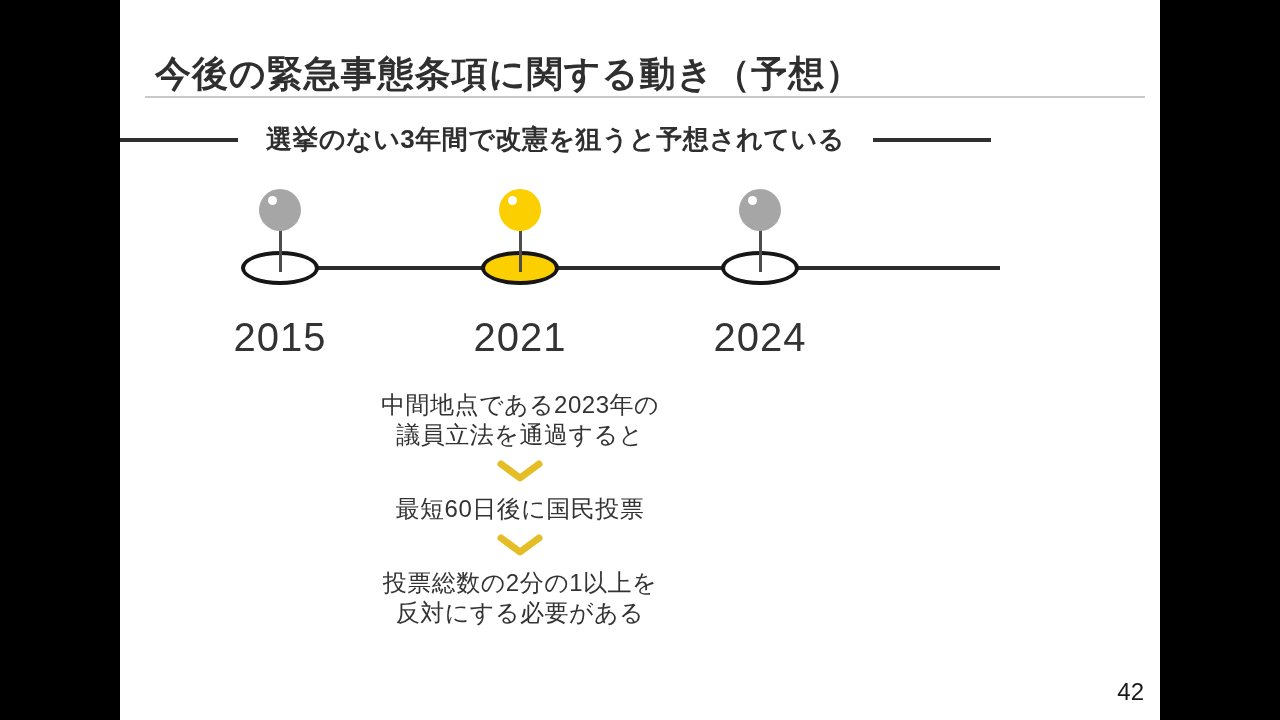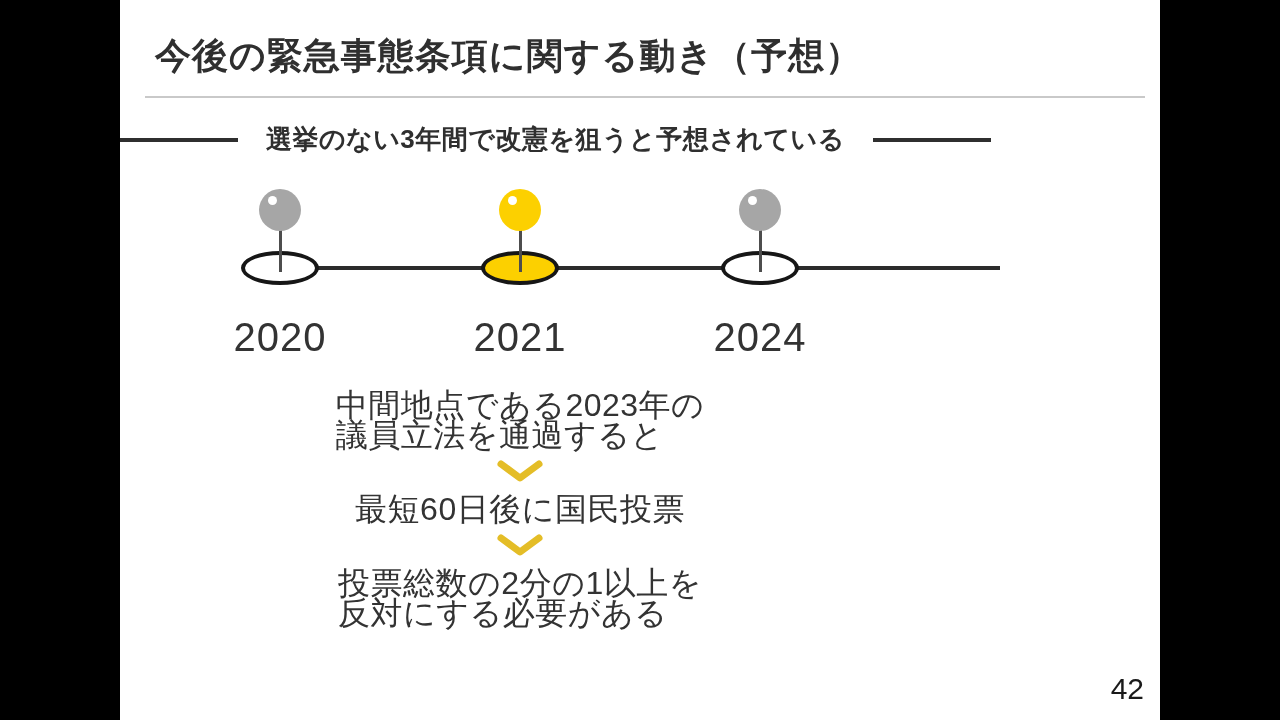--- a/index.html
+++ b/index.html
@@ -18,21 +18,21 @@
   .slide {
     position: absolute;
     left: 120px; top: 0;
     width: 1040px; height: 720px;
     background: #fff;
     color: var(--text, #333);
   }
 
   .title {
     position: absolute;
-    left: 35px; top: 32px;
+    left: 35px; top: 50px;
     font-size: 36px;
     font-weight: 800;
     letter-spacing: 1px;
     color: #2f2f2f;
   }
   .title-rule {
     position: absolute;
     left: 25px; top: 96px;
     width: 1000px; height: 2px;
     background: #c9c9c9;
@@ -122,32 +122,32 @@
   .flow {
     position: absolute;
     left: 160px; top: 390px;
     width: 480px;
     display: flex;
     flex-direction: column;
     align-items: center;
     gap: 10px;
   }
   .step {
-    text-align: left;
-    font-size: 32px;
+    text-align: center;
+    font-size: 24px;
     line-height: 30px;
     color: #333;
     letter-spacing: 0.5px;
   }
   .chevron { color: var(--chevron-yellow, #e9c227); display: block; }
 
   .page-number {
     position: absolute;
     right: 16px; bottom: 14px;
-    font-size: 30px;
+    font-size: 24px;
     color: #1a1a1a;
   }
 </style>
 </head>
 <body>
 
 <div class="stage">
   <div class="letterbox left"></div>
   <div class="letterbox right"></div>
 
@@ -162,21 +162,21 @@
       <span class="sub-line"></span>
     </div>
 
     <div class="timeline">
       <div class="timeline-line"></div>
 
       <div class="pin-item" style="left:40px">
         <div class="ellipse"></div>
         <div class="stem"></div>
         <div class="ball"></div>
-        <div class="year">2020</div>
+        <div class="year">2015</div>
       </div>
 
       <div class="pin-item active" style="left:280px">
         <div class="ellipse"></div>
         <div class="stem"></div>
         <div class="ball"></div>
         <div class="year">2021</div>
       </div>
 
       <div class="pin-item" style="left:520px">

